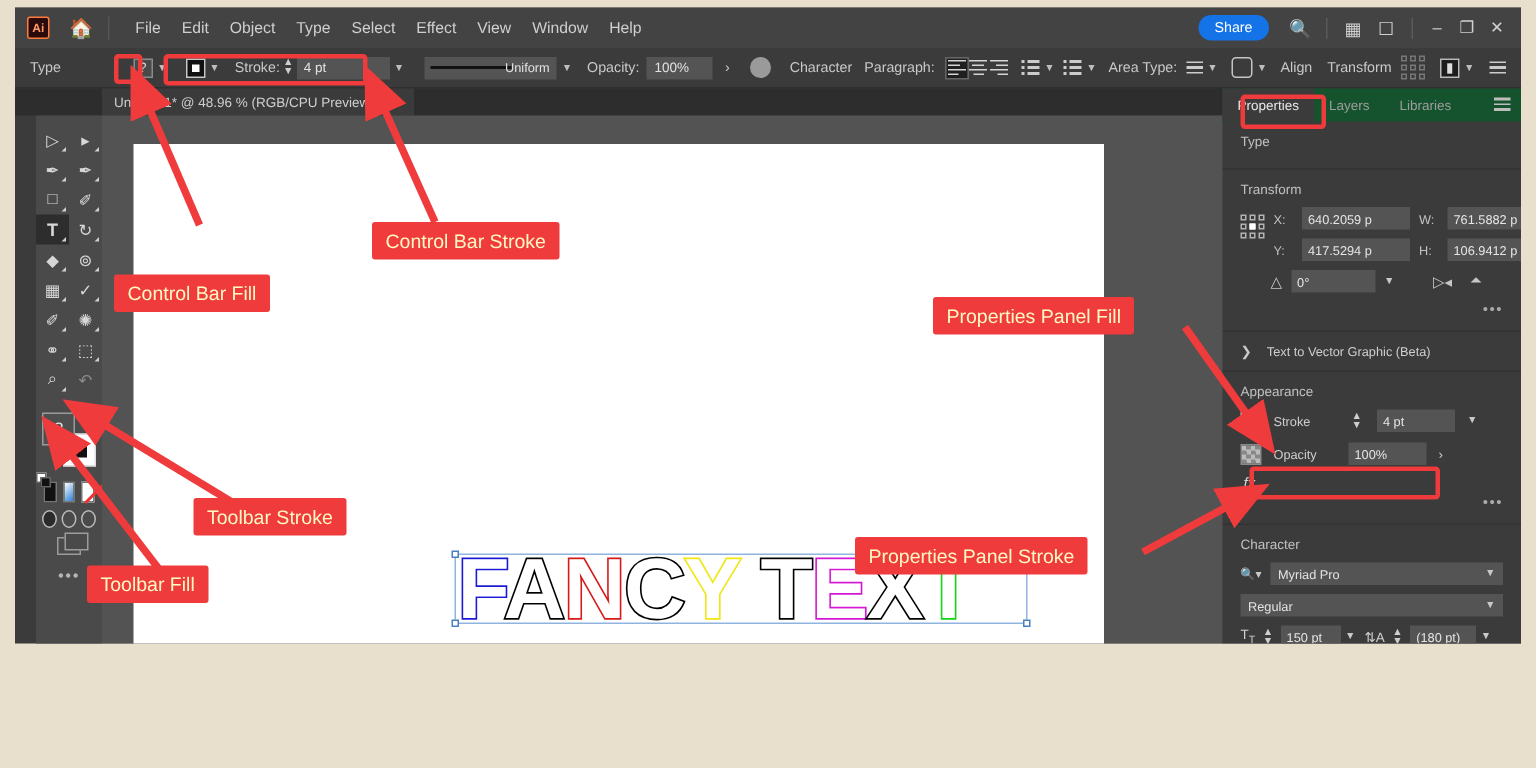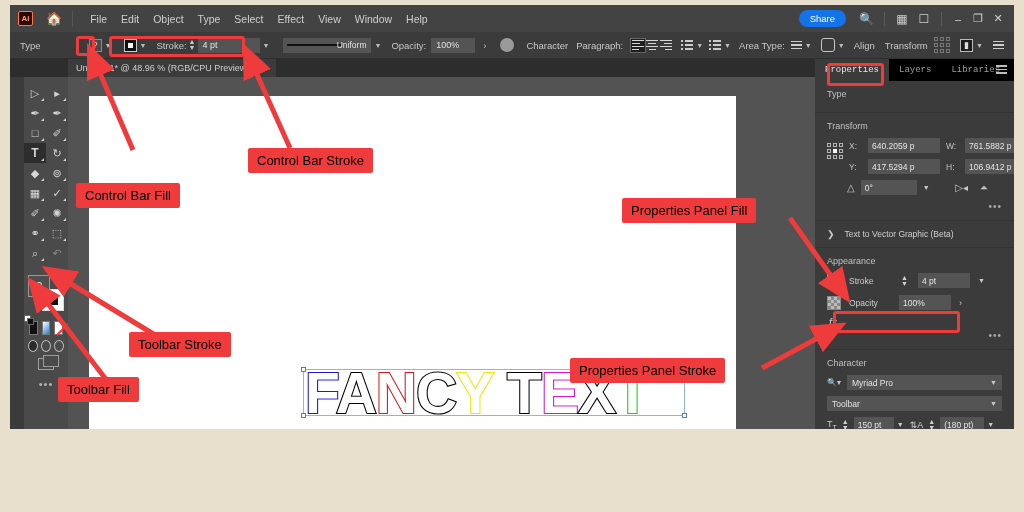--- a/index.html
+++ b/index.html
@@ -145,21 +145,21 @@
     position:absolute; left:216px; top:267px;
     font-family:"Liberation Sans", sans-serif;
     font-size:57px; font-weight:bold; letter-spacing:-1px;
     white-space:nowrap; line-height:60px;
   }
   .fancy span { -webkit-text-stroke:2.2px #000; color:#fff; paint-order:stroke fill; }
   .fancy span.sp { -webkit-text-stroke:0; }
 
   
   .panel { position:absolute; right:0; top:54px; width:199px; bottom:0; background:#3b3b3b; }
-  .panel-tabs { height:22px; background:#000000; display:flex; align-items:center; position:relative;font-family:Liberation Mono, monospace; }
+  .panel-tabs { height:22px; background:#14532d; display:flex; align-items:center; position:relative; }
   .ptab { color:#9d9d9d; font-size:9px; padding:0 10px; height:22px; line-height:22px; }
   .ptab.active { background:#3b3b3b; color:#e8e8e8; }
   .panel-menu { position:absolute; right:7px; top:6px; }
   .panel-menu u{display:block;width:11px;height:1.5px;background:#bdbdbd;margin-bottom:2px;text-decoration:none;}
   .panel-body { position:absolute; top:22px; left:0; right:0; bottom:0; overflow:hidden; }
   .sec { padding:8px 12px; border-bottom:1px solid #333; }
   .sec-title { color:#c0c0c0; font-size:9px; margin-bottom:7px; }
   .row { display:flex; align-items:center; gap:6px; margin-bottom:6px; }
   .lbl { color:#c2c2c2; font-size:8.5px; width:13px; }
   .inp {
@@ -179,21 +179,21 @@
   }
   .app-sw.stroke { background:#111;border:1px solid #ccc;display:flex;align-items:center;justify-content:center; }
   .app-sw.stroke i{width:5px;height:5px;background:#fff;display:block;}
   .app-sw.opa { background:repeating-conic-gradient(#888 0 25%, #bbb 0 50%) 0 0/6px 6px; border:1px solid #8a8a8a; }
   .app-lbl { color:#cfcfcf;font-size:8.5px; }
   .srch-ico { color:#c9c9c9;font-size:8px; }
   .char-inp { background:#545454;color:#e3e3e3;font-size:8.5px;height:15px;display:flex;align-items:center;padding:0 5px;flex:1;justify-content:space-between; }
 
   
   .ann {
-    position:absolute; background:#ef3b3b; color:#000000; font-size:13px;
+    position:absolute; background:#ef3b3b; color:#fef9c3; font-size:13px;
     padding:5px 9px; border-radius:2px; white-space:nowrap; z-index:50;
     font-family:"Liberation Sans", sans-serif;
   }
   .annbox { position:absolute; border:3px solid #ef3b3b; border-radius:3px; z-index:45; }
   svg.arrows { position:absolute; left:0; top:0; width:1024px; height:512px; z-index:48; pointer-events:none; }
 </style>
 </head>
 <body>
 
 <div id="app">
@@ -545,21 +545,21 @@
         <div class="sec-title">Character</div>
         <div class="row">
           <span class="srch-ico">🔍▾</span>
           <div class="char-inp">
             <span>Myriad Pro</span>
             <span class="caret">▼</span>
           </div>
         </div>
         <div class="row">
           <div class="char-inp" style="margin-left:0">
-            <span>Toolbar</span>
+            <span>Regular</span>
             <span class="caret">▼</span>
           </div>
         </div>
         <div class="row" style="gap:3px">
           <span style="color:#cfcfcf;font-size:9px">T<sub style="font-size:7px">T</sub></span>
           <div class="spin">▲<br>▼</div>
           <div class="inp" style="width:40px">150 pt</div>
           <span class="caret">▼</span>
           <span style="color:#cfcfcf;font-size:9px;margin-left:3px">⇅A</span>
           <div class="spin">▲<br>▼</div>

